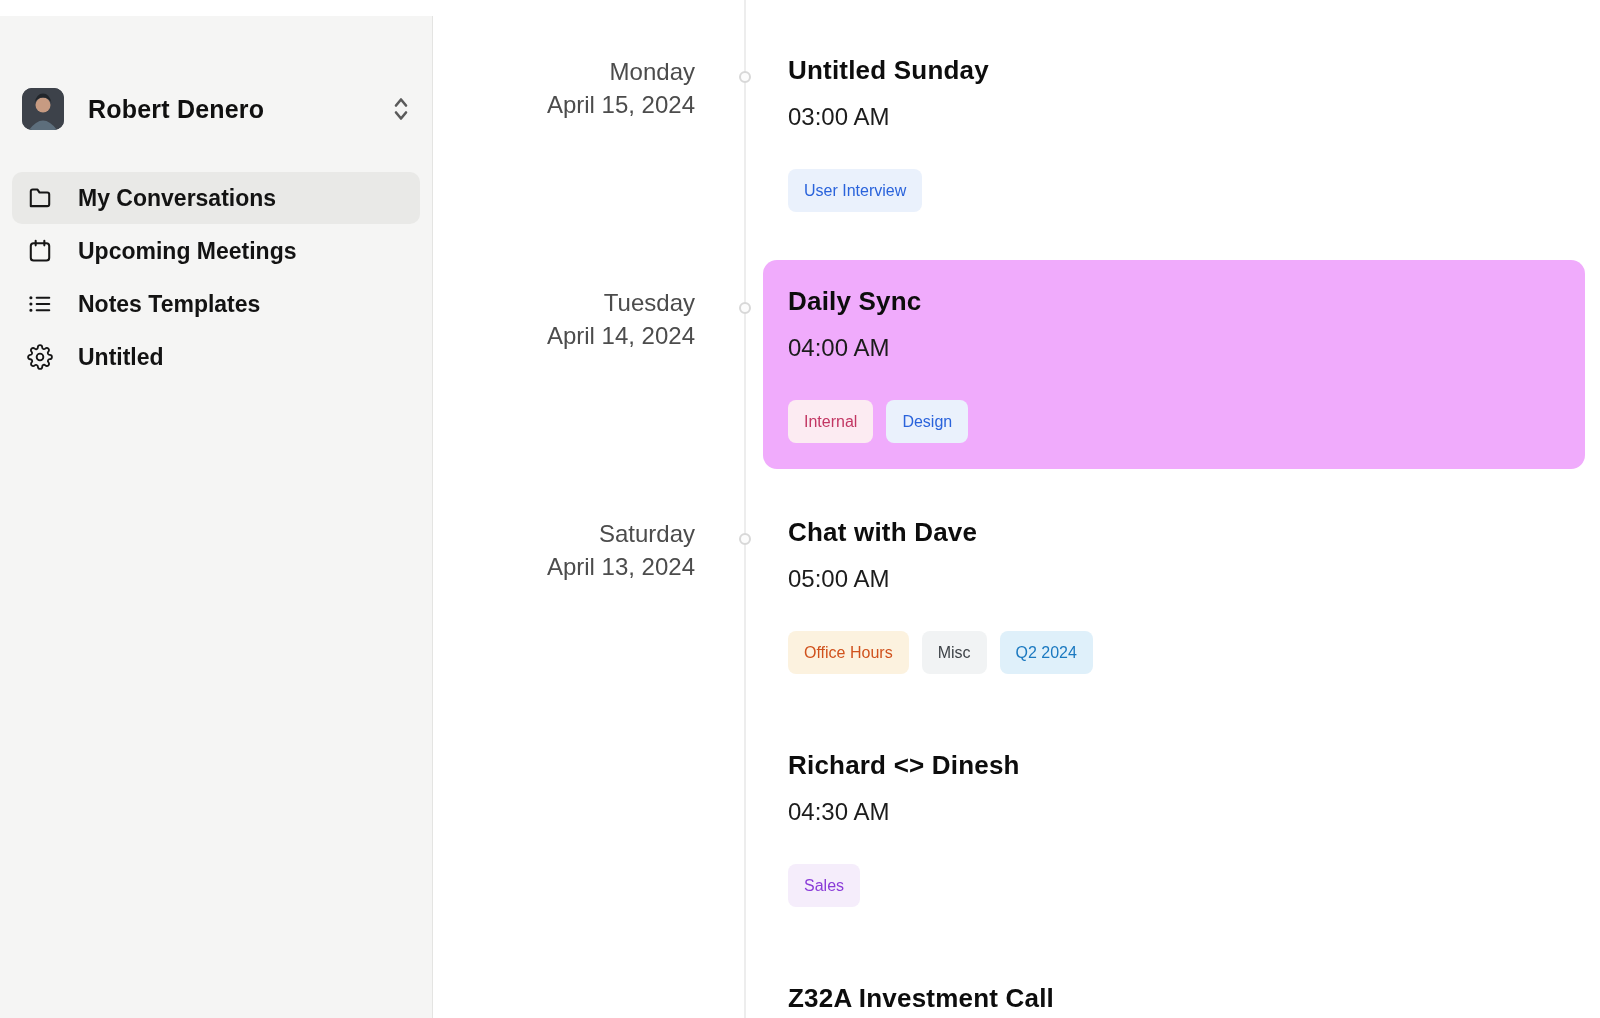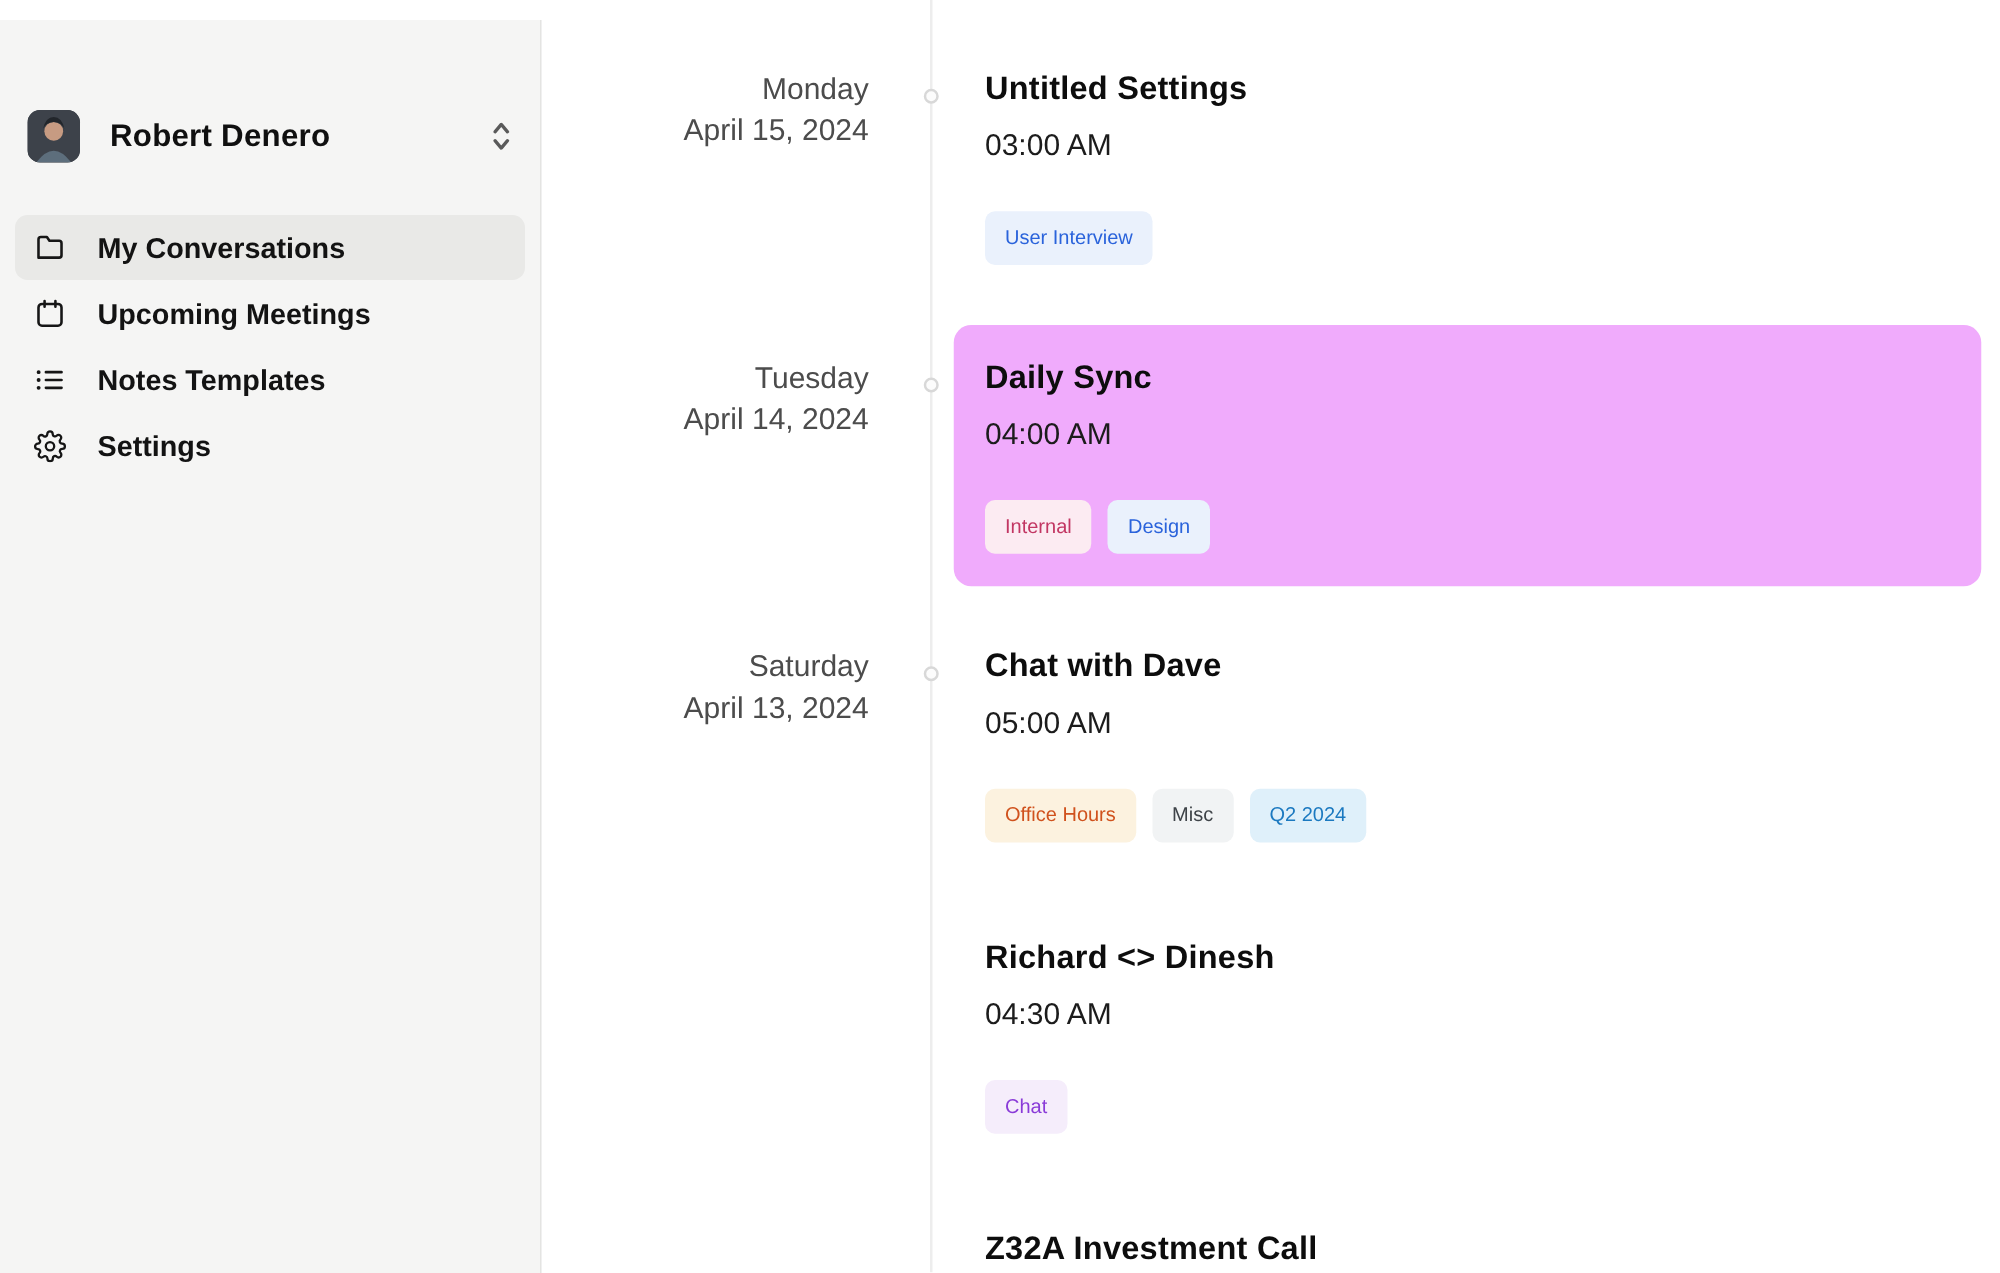--- a/index.html
+++ b/index.html
@@ -140,37 +140,37 @@
         </span>
         <span class="nav-label">Notes Templates</span>
       </div>
       <div class="nav-item">
         <span class="nav-icon">
           <svg width="26" height="26" viewBox="0 0 24 24" fill="none" stroke="currentColor" stroke-linecap="round" stroke-linejoin="round" stroke-width="1.7">
             <circle cx="12" cy="12" r="3.1"></circle>
             <path d="M19.4 15a1.65 1.65 0 0 0 .33 1.82l.06.06a2 2 0 0 1 0 2.83 2 2 0 0 1-2.83 0l-.06-.06a1.65 1.65 0 0 0-1.82-.33 1.65 1.65 0 0 0-1 1.51V21a2 2 0 0 1-2 2 2 2 0 0 1-2-2v-.09A1.65 1.65 0 0 0 9 19.4a1.65 1.65 0 0 0-1.82.33l-.06.06a2 2 0 0 1-2.83 0 2 2 0 0 1 0-2.83l.06-.06a1.65 1.65 0 0 0 .33-1.82 1.65 1.65 0 0 0-1.51-1H3a2 2 0 0 1-2-2 2 2 0 0 1 2-2h.09A1.65 1.65 0 0 0 4.6 9a1.65 1.65 0 0 0-.33-1.82l-.06-.06a2 2 0 0 1 0-2.83 2 2 0 0 1 2.83 0l.06.06a1.65 1.65 0 0 0 1.82.33H9a1.65 1.65 0 0 0 1-1.51V3a2 2 0 0 1 2-2 2 2 0 0 1 2 2v.09a1.65 1.65 0 0 0 1 1.51 1.65 1.65 0 0 0 1.82-.33l.06-.06a2 2 0 0 1 2.83 0 2 2 0 0 1 0 2.83l-.06.06a1.65 1.65 0 0 0-.33 1.82V9a1.65 1.65 0 0 0 1.51 1H21a2 2 0 0 1 2 2 2 2 0 0 1-2 2h-.09a1.65 1.65 0 0 0-1.51 1z"></path>
           </svg>
         </span>
-        <span class="nav-label">Settings</span>
+        <span class="nav-label">Untitled</span>
       </div>
     </nav>
 </aside>
 
 <main class="main">
   <div class="rail"></div>
   <div class="groups">
       <section class="tgroup">
         <div class="date-col">
           <div>Monday</div>
           <div>April 15, 2024</div>
         </div>
         <span class="tdot"></span>
         <div class="meetings-col">
           <article class="meeting-card">
-            <div class="m-title">Untitled Settings</div>
+            <div class="m-title">Untitled Sunday</div>
             <div class="m-time">03:00 AM</div>
             <div class="m-tags">
               <span class="tag" style="background: rgb(234, 241, 252); color: rgb(42, 99, 219);">User Interview</span>
             </div>
           </article>
         </div>
       </section>
       <section class="tgroup">
         <div class="date-col">
           <div>Tuesday</div>
@@ -201,21 +201,21 @@
             <div class="m-tags">
               <span class="tag" style="background: rgb(252, 242, 223); color: rgb(208, 82, 29);">Office Hours</span>
               <span class="tag" style="background: rgb(241, 243, 244); color: rgb(62, 67, 72);">Misc</span>
               <span class="tag" style="background: rgb(223, 240, 250); color: rgb(27, 121, 192);">Q2 2024</span>
             </div>
           </article>
           <article class="meeting-card">
             <div class="m-title">Richard &lt;&gt; Dinesh</div>
             <div class="m-time">04:30 AM</div>
             <div class="m-tags">
-              <span class="tag" style="background: rgb(245, 237, 251); color: rgb(138, 59, 216);">Chat</span>
+              <span class="tag" style="background: rgb(245, 237, 251); color: rgb(138, 59, 216);">Sales</span>
             </div>
           </article>
           <article class="meeting-card">
             <div class="m-title">Z32A Investment Call</div>
           </article>
         </div>
       </section>
     </div>
 </main>
 

